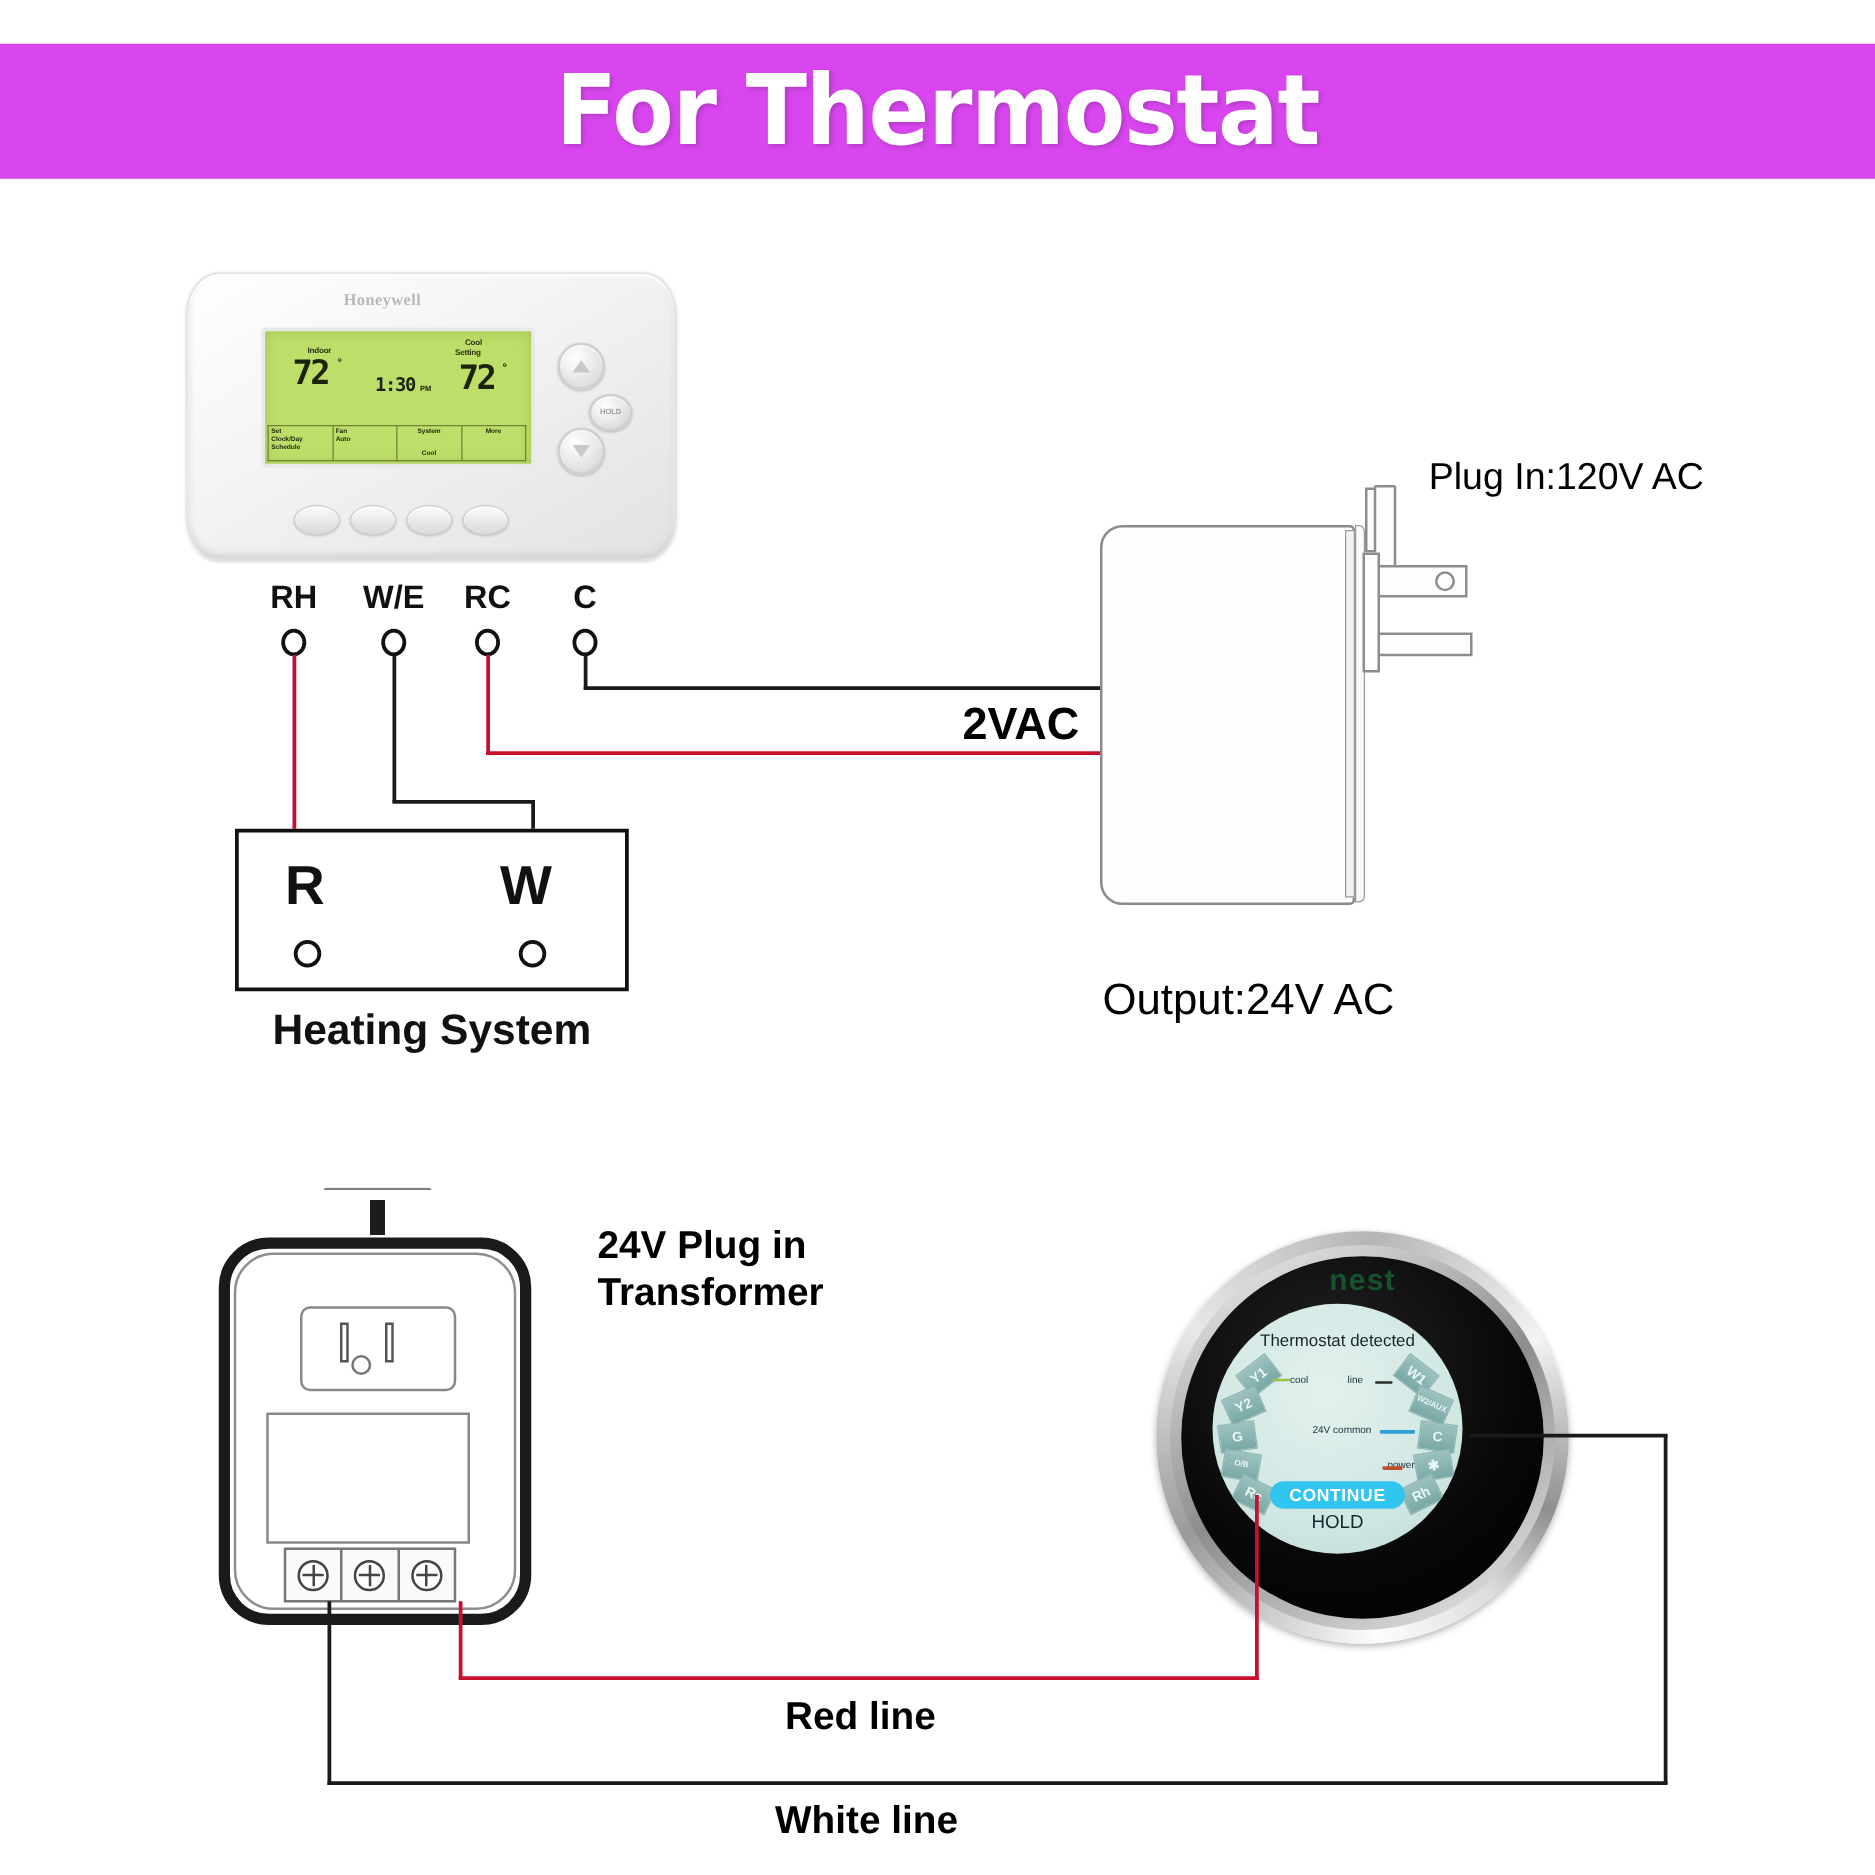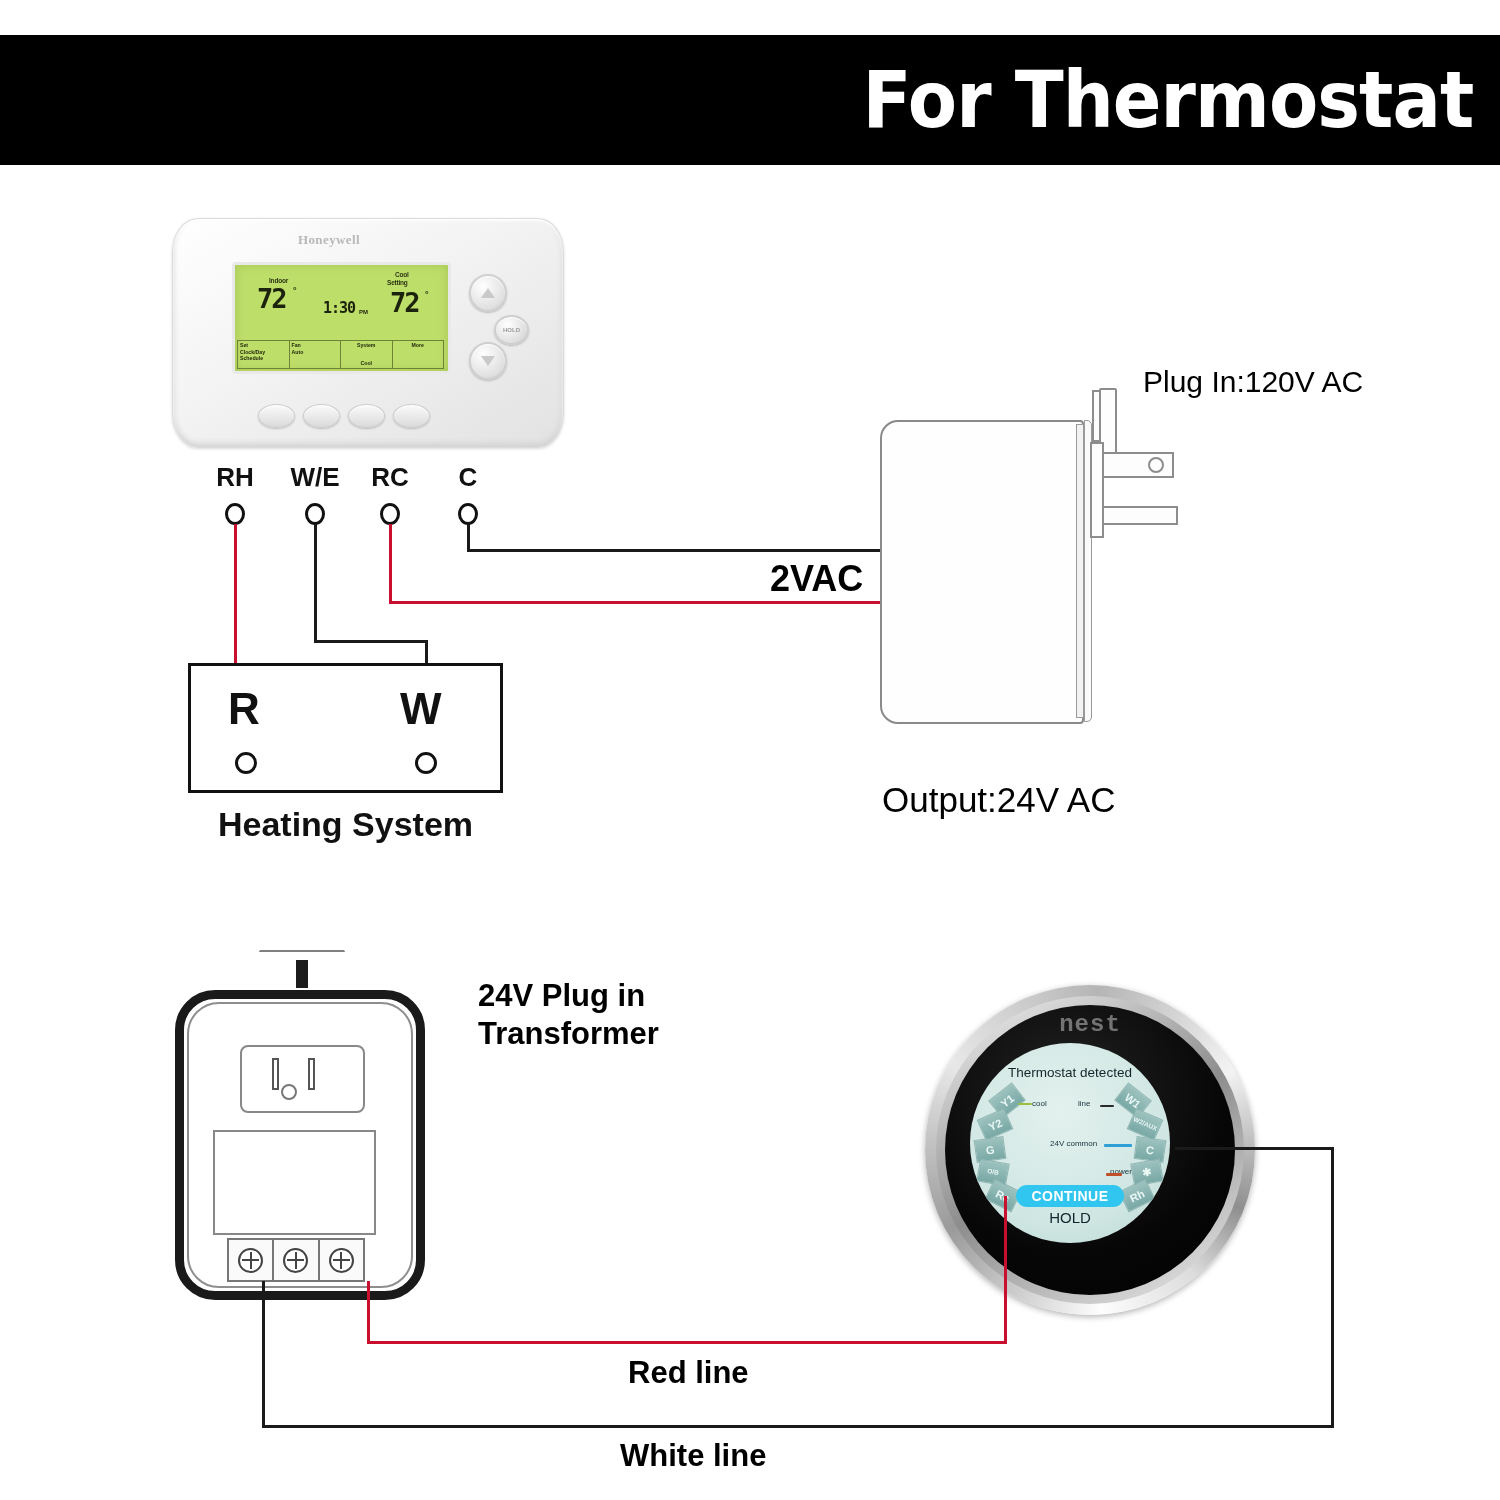--- a/index.html
+++ b/index.html
@@ -14,25 +14,25 @@
     position: relative;
     overflow: hidden;
     font-family: "Liberation Sans", sans-serif;
     color: #111;
   }
 
   
   #banner {
     position: absolute;
     left: 0; top: 35px;
-    width: 1500px; height: 130px;
-    background: #000000;
+    width: 1500px; height: 108px;
+    background: #d946ef;
     display: flex;
     align-items: center;
-    justify-content: flex-end;
+    justify-content: center;
   }
   #banner-title {
     font-family: "DejaVu Sans", sans-serif;
     font-weight: bold;
     font-size: 78px;
     letter-spacing: -1px;
     color: #ffffff;
     text-shadow: 2px 2px 4px rgba(0,0,0,0.18);
     transform: scaleX(0.92);
   }
@@ -42,21 +42,21 @@
   .wire-h { position:absolute; height:3px; background:#1a1a1a; }
   .wire-v { position:absolute; width:3px; background:#1a1a1a; }
   .wire-h.red { background:#c8102e; height:3px; }
   .wire-v.red { background:#c8102e; width:3px; }
 
   .txt { position:absolute; font-family:"Liberation Sans", sans-serif; color:#000; white-space:nowrap; }
 
   
   #honeywell {
     position: absolute;
-    left: 172px; top: 218px;
+    left: 149px; top: 218px;
     width: 390px; height: 228px;
   }
   #hw-body {
     position:absolute; left:0; top:0; width:390px; height:228px;
     background: linear-gradient(150deg,#ffffff 0%,#f4f4f4 40%,#e2e2e2 100%);
     border-radius: 26px / 34px;
     box-shadow: inset 0 2px 3px #ffffff, inset 0 -3px 6px #cfcfcf, 0 1px 3px rgba(0,0,0,0.15);
     border: 1px solid #dcdcdc;
   }
   #hw-brand {
@@ -197,22 +197,22 @@
   #nest-ring2 {
     position:absolute; left:11px; top:11px; width:308px; height:308px; border-radius:50%;
     background: linear-gradient(150deg,#f6f6f6,#8d8d8d 50%,#efefef);
   }
   #nest-face {
     position:absolute; left:20px; top:20px; width:290px; height:290px; border-radius:50%;
     background: radial-gradient(circle at 42% 32%, #232323 0%, #070707 60%, #000 100%);
   }
   #nest-logo {
     position:absolute; left:0; right:0; top:26px; text-align:center;
-    font-size:24px; font-weight:bold; color:#737373; letter-spacing:1px;
-    font-family:Liberation Mono, monospace;
+    font-size:24px; font-weight:bold; color:#14532d; letter-spacing:1px;
+    font-family:Liberation Sans, sans-serif;
   }
   #nest-screen {
     position:absolute; left:45px; top:58px; width:200px; height:200px; border-radius:50%;
     background: radial-gradient(circle at 45% 35%, #e3f1ee 0%, #cfe6e2 65%, #bcd9d4 100%);
     overflow:hidden;
   }
   #nest-heading {
     position:absolute; left:0; right:0; top:22px; text-align:center;
     font-size:13.5px; color:#16242a; font-family:"Liberation Sans",sans-serif;
   }

